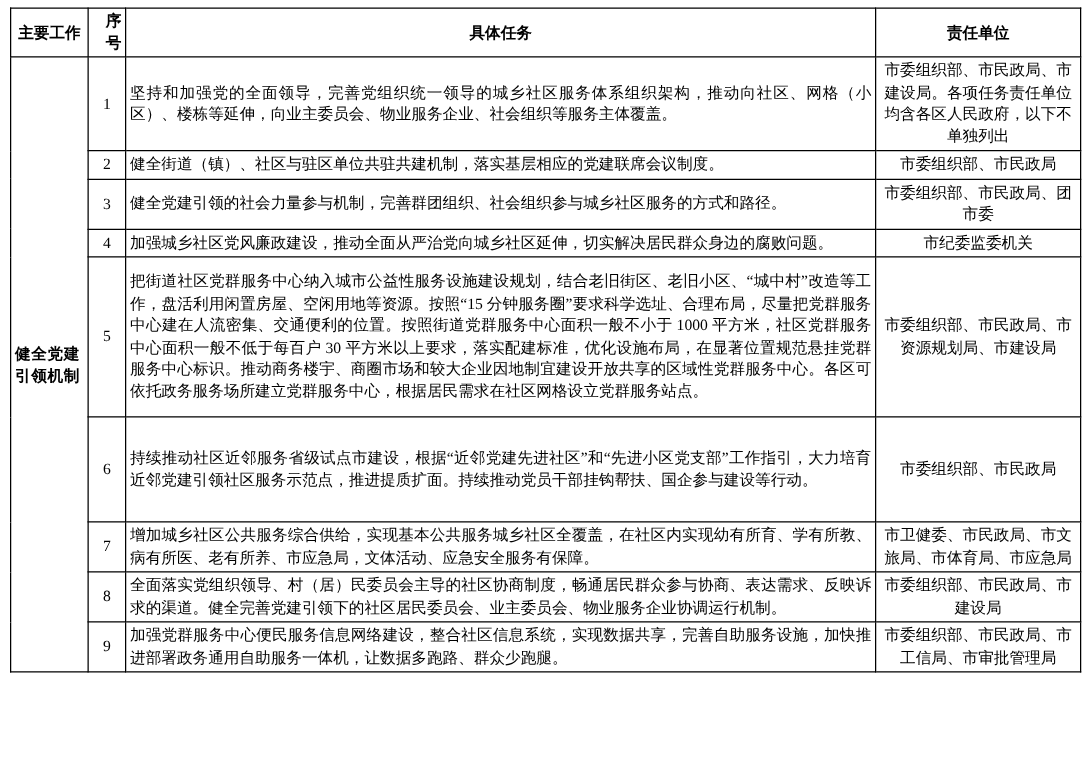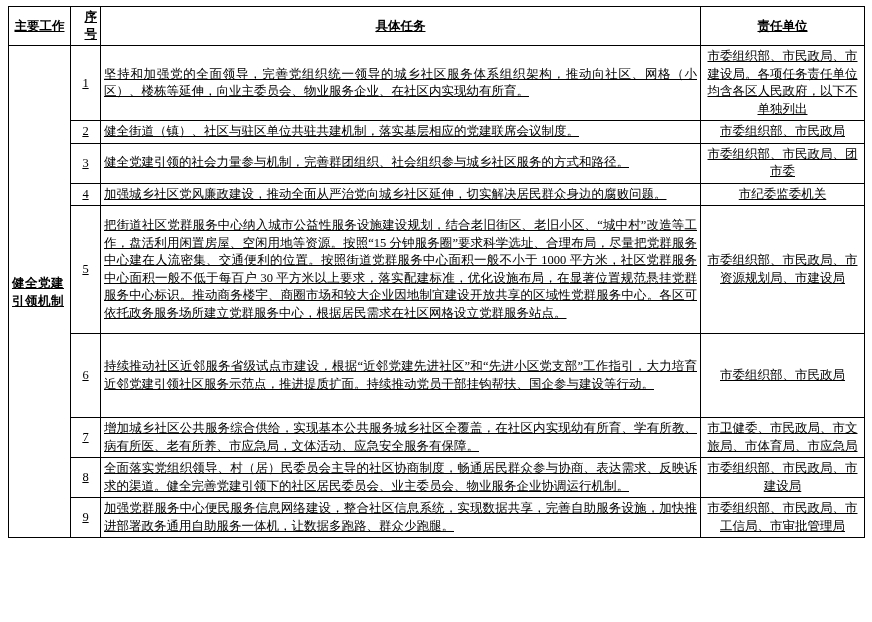--- a/index.html
+++ b/index.html
@@ -35,21 +35,20 @@
     font-weight: bold;
     letter-spacing: 0.5px;
     margin: 4px 0 8px 0;
   }
   table.task-table {
     border-collapse: collapse;
     width: 856px;
     table-layout: fixed;
     font-size: 12.5px;
     line-height: 17px;
-    text-decoration: underline;
   }
   table.task-table th,
   table.task-table td {
     border: 1px solid #000000;
     vertical-align: middle;
     padding: 2px 3px;
   }
   th.col-main   { width: 62px; }
   th.col-no     { width: 30px; text-align: right; }
   th.col-task   { width: 600px; }
@@ -108,21 +107,21 @@
         <th class="col-main">主要工作</th>
         <th class="col-no">序号</th>
         <th class="col-task">具体任务</th>
         <th class="col-owner">责任单位</th>
       </tr>
     </thead>
     <tbody>
       <tr>
         <td class="cell-main" rowspan="9">健全党建引领机制</td>
         <td class="cell-no">1</td>
-        <td class="cell-task">坚持和加强党的全面领导，完善党组织统一领导的城乡社区服务体系组织架构，推动向社区、网格（小区）、楼栋等延伸，向业主委员会、物业服务企业、在社区内实现幼有所育。</td>
+        <td class="cell-task">坚持和加强党的全面领导，完善党组织统一领导的城乡社区服务体系组织架构，推动向社区、网格（小区）、楼栋等延伸，向业主委员会、物业服务企业、社会组织等服务主体覆盖。</td>
         <td class="cell-owner">市委组织部、市民政局、市建设局。各项任务责任单位均含各区人民政府，以下不单独列出</td>
       </tr>
       <tr>
         <td class="cell-no">2</td>
         <td class="cell-task">健全街道（镇）、社区与驻区单位共驻共建机制，落实基层相应的党建联席会议制度。</td>
         <td class="cell-owner mid">市委组织部、市民政局</td>
       </tr>
       <tr>
         <td class="cell-no">3</td>
         <td class="cell-task">健全党建引领的社会力量参与机制，完善群团组织、社会组织参与城乡社区服务的方式和路径。</td>

